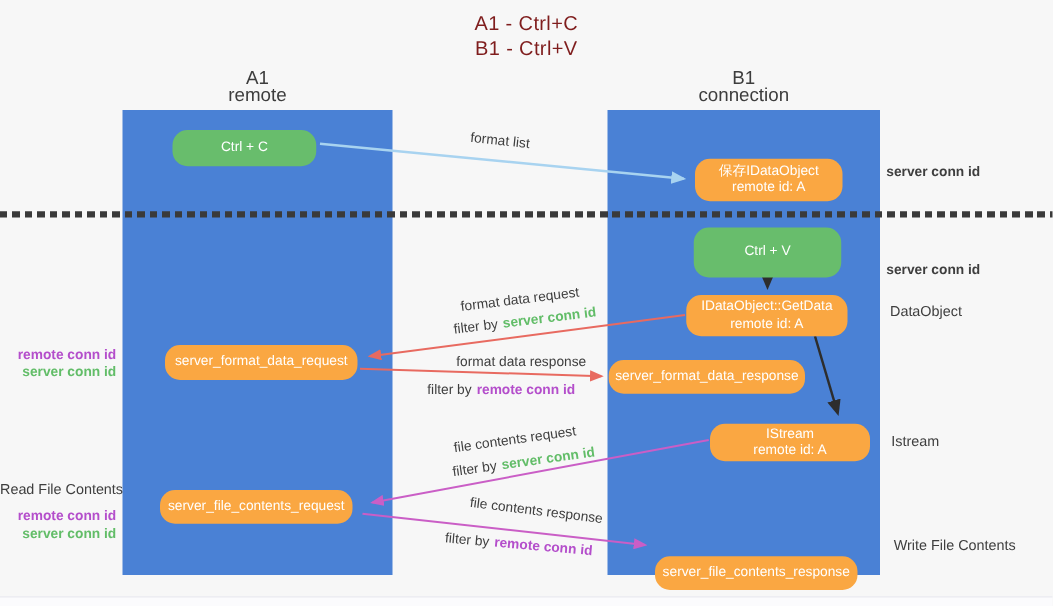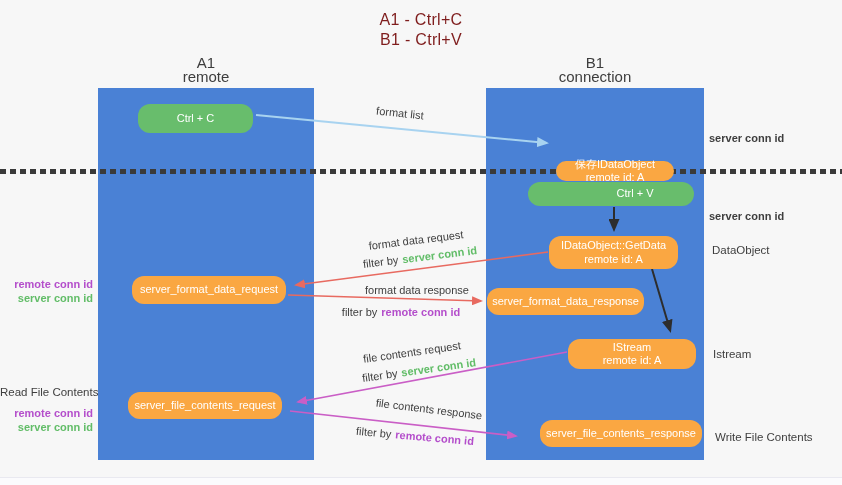--- a/index.html
+++ b/index.html
@@ -104,45 +104,45 @@
   <line x1="548" y1="252" x2="296" y2="285" stroke="#e86a60" stroke-width="1.6" marker-end="url(#mk-red)"></line>
   <line x1="288" y1="295" x2="481" y2="301" stroke="#e86a60" stroke-width="1.6" marker-end="url(#mk-red)"></line>
   <line x1="652" y1="269" x2="670" y2="330" stroke="#2d2d2d" stroke-width="2" marker-end="url(#mk-blk)"></line>
   <line x1="567" y1="352" x2="298" y2="402" stroke="#ca5ec6" stroke-width="1.6" marker-end="url(#mk-mag)"></line>
   <line x1="290" y1="411" x2="516" y2="436" stroke="#ca5ec6" stroke-width="1.6" marker-end="url(#mk-mag)"></line>
 </svg>
 
 <div class="abs node green" style="left:138px;top:104px;width:115px;height:29px;">
   <span>Ctrl + C</span>
 </div>
-<div class="abs node orange" style="left:556px;top:127px;width:118px;height:20px;margin-top:34px;">
+<div class="abs node orange" style="left:556px;top:127px;width:118px;height:34px;">
   <span>保存IDataObject</span>
   <span>remote id: A</span>
 </div>
-<div class="abs node green" style="left:528px;top:182px;width:118px;height:24px;padding-left:48px;">
+<div class="abs node green" style="left:555px;top:182px;width:118px;height:40px;">
   <span>Ctrl + V</span>
 </div>
 <div class="abs node orange" style="left:549px;top:236px;width:129px;height:33px;">
   <span>IDataObject::GetData</span>
   <span>remote id: A</span>
 </div>
 <div class="abs node orange" style="left:132px;top:276px;width:154px;height:28px;">
   <span>server_format_data_request</span>
 </div>
 <div class="abs node orange" style="left:487px;top:288px;width:157px;height:27px;">
   <span>server_format_data_response</span>
 </div>
 <div class="abs node orange" style="left:568px;top:339px;width:128px;height:30px;">
   <span>IStream</span>
   <span>remote id: A</span>
 </div>
 <div class="abs node orange" style="left:128px;top:392px;width:154px;height:27px;">
   <span>server_file_contents_request</span>
 </div>
-<div class="abs node orange" style="left:524px;top:420px;width:162px;height:27px;margin-left:16px;">
+<div class="abs node orange" style="left:524px;top:445px;width:162px;height:27px;">
   <span>server_file_contents_response</span>
 </div>
 
 <div class="abs edge-label rot-pos6" style="left:400px;top:107px;">
   <span>format list</span>
 </div>
 <div class="abs edge-label rot-neg7" style="left:416px;top:234px;">
   <span>format data request</span>
 </div>
 <div class="abs edge-label rot-neg7" style="left:420px;top:251px;">

